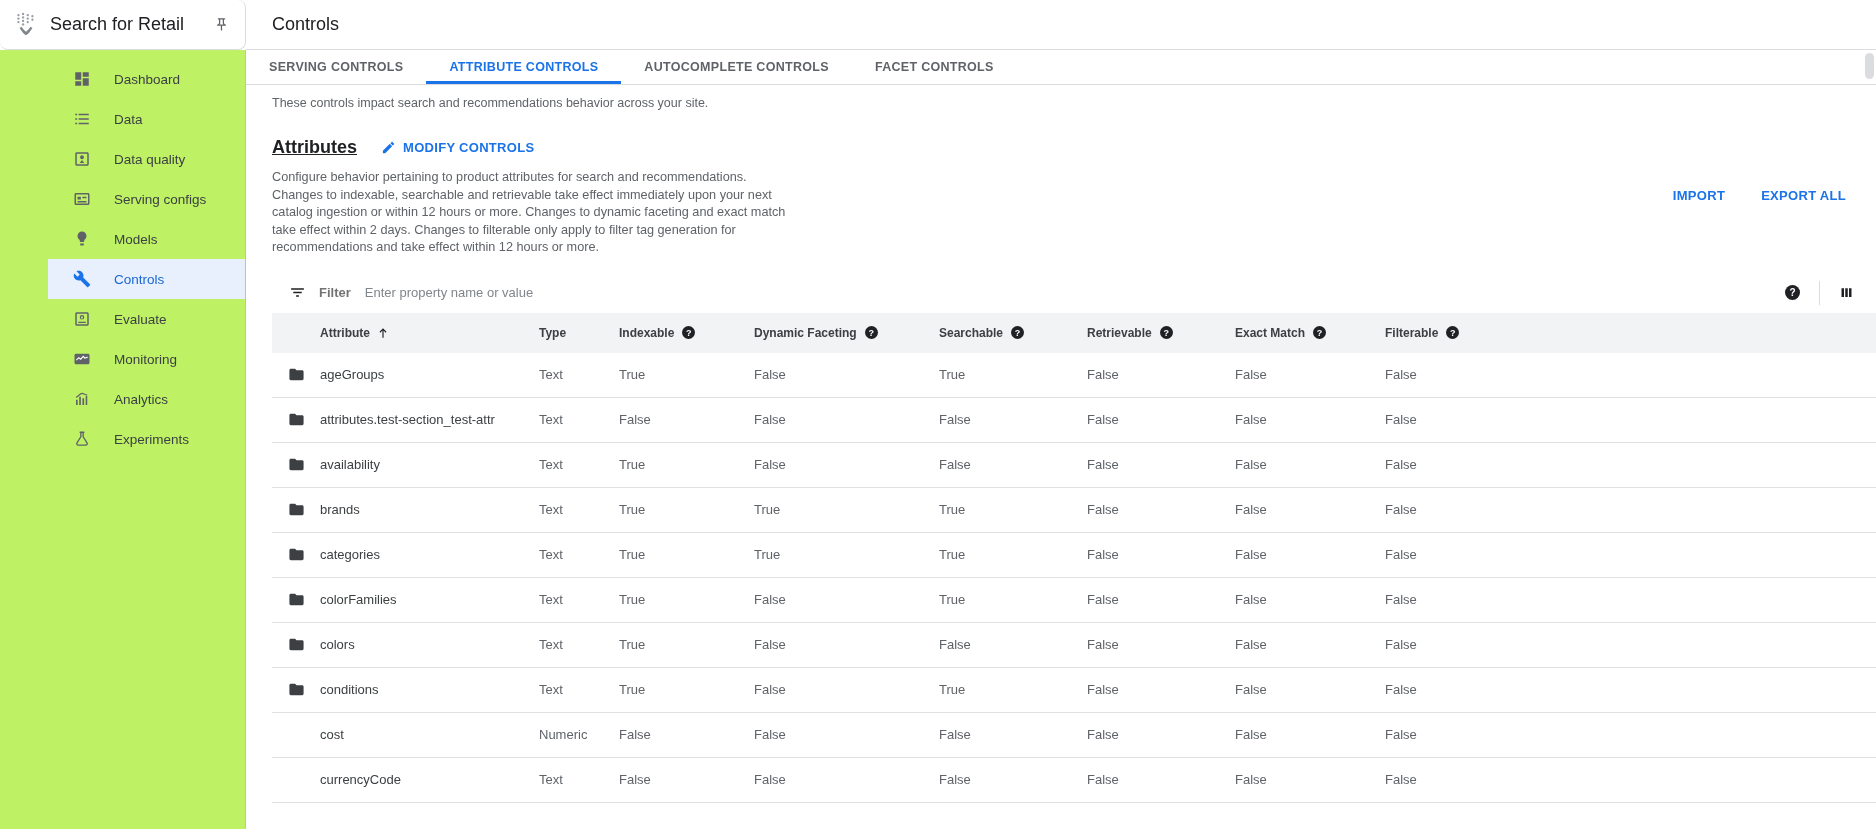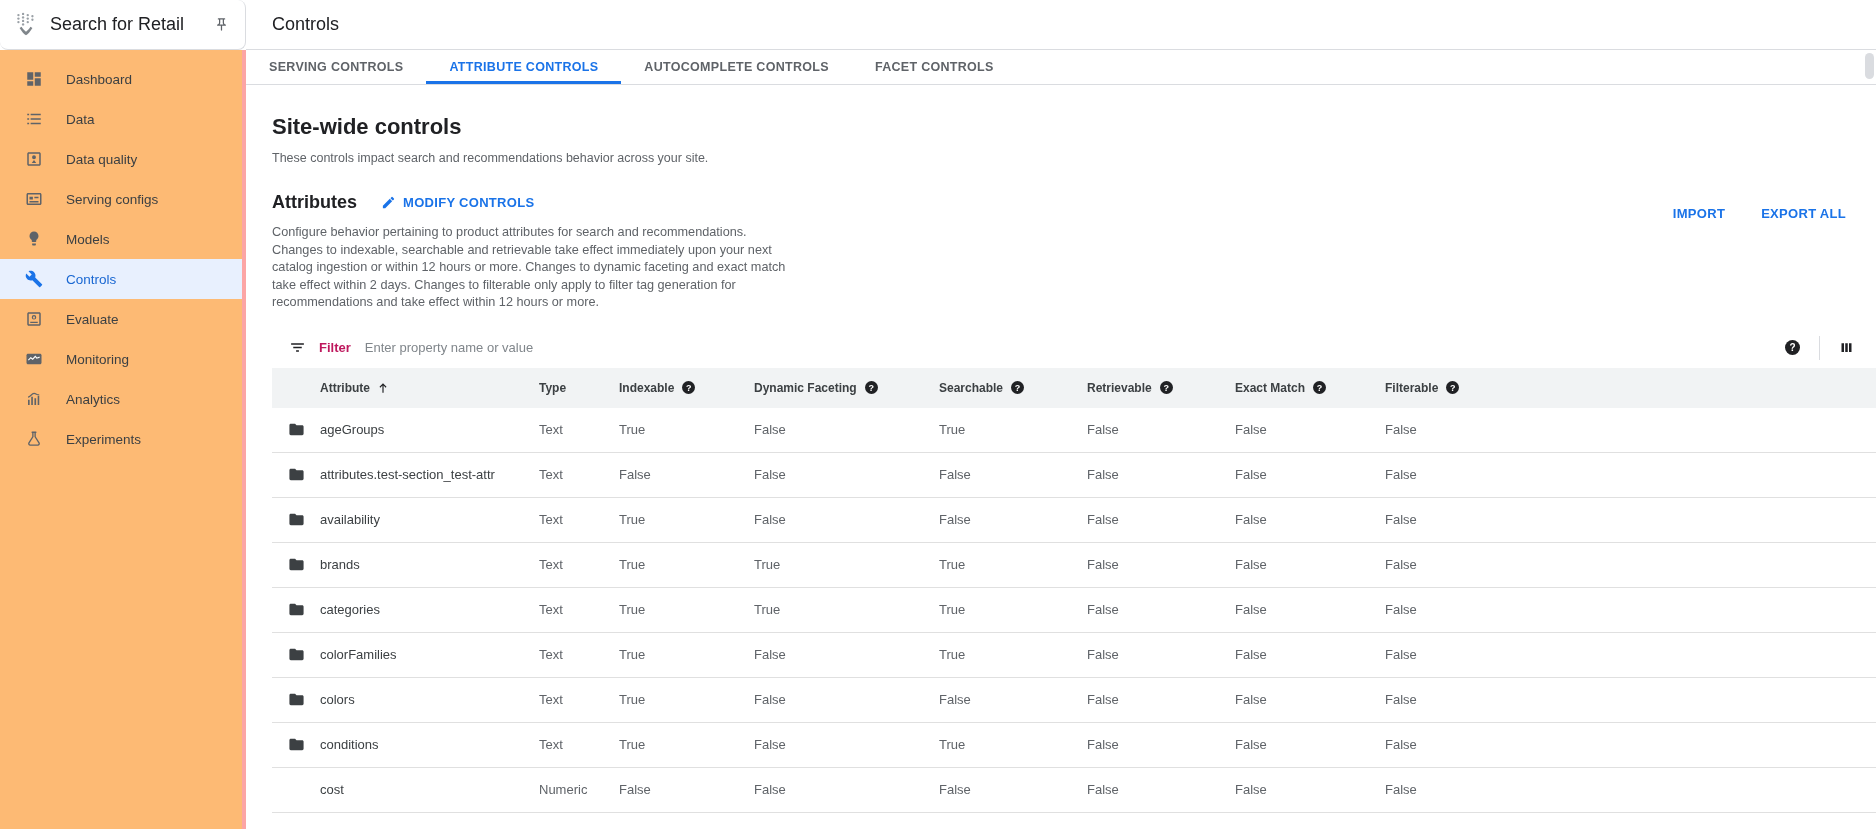--- a/index.html
+++ b/index.html
@@ -11,50 +11,50 @@
   .side-header { display:flex; align-items:center; padding:0 16px 0 12px;
     border-bottom:1px solid #dadce0; border-right:1px solid #dadce0;border-radius:8px; }
   .app-title { font-size:18px; margin-left:10px; color:#202124; white-space:nowrap; }
   .pin { margin-left:auto; display:flex; }
 
   
   .topbar { display:flex; align-items:center; padding-left:26px; border-bottom:1px solid #dadce0; }
   .page-title { font-size:18px; color:#202124; }
 
   
-  .sidebar { border-right:4px solid #fca5a5; padding-top:9px; background:#fdba74; }
+  .sidebar { border-right:1px solid #fca5a5; padding-top:9px; background:#bef264;padding-left:48px; }
   .nav-item { height:40px; display:flex; align-items:center; padding-left:25px; cursor:pointer; }
   .nav-icon { width:18px; height:18px; display:flex; margin-right:23px; flex:none; }
   .nav-label { font-size:13.5px; color:#3c4043; }
   .nav-item.selected { background:#e8f0fe; }
   .nav-item.selected .nav-label { color:#1967d2; }
 
   
   .main { position:relative; overflow:hidden; }
   .tabbar { height:35px; border-bottom:1px solid #dadce0; display:flex; }
   .tab { position:relative; padding:0 23px; line-height:34px; font-size:12.5px; font-weight:bold;
     letter-spacing:.3px; color:#5f6368; cursor:pointer; white-space:nowrap; }
   .tab.active { color:#1a73e8; }
   .tab.active::after { content:""; position:absolute; left:0; right:0; bottom:0; height:3px; background:#1a73e8; }
 
   
   .content { position:relative; padding-left:26px; }
   .h-site { font-size:22px; font-weight:bold; margin-top:29px; color:#202124; }
   .subtitle { font-size:12.5px; color:#5f6368; margin-top:11px; }
   .attr-row { display:flex; align-items:center; margin-top:27px; }
-  .h-attr { font-size:18px; font-weight:bold; color:#202124; }
+  .h-attr { font-size:18px; font-weight:bold; color:#202124;text-decoration:underline; }
   .modify-btn { display:flex; align-items:center; margin-left:17px; cursor:pointer;text-align:center; }
   .modify-btn span { font-size:13px; font-weight:bold; color:#1a73e8; letter-spacing:.3px; margin-left:7px; }
   .description { width:528px; font-size:12.7px; line-height:17.6px; color:#5f6368; margin-top:11px; }
   .actions { position:absolute; top:92px; right:30px; display:flex; gap:36px; }
   .text-btn { font-size:13px; font-weight:bold; color:#1a73e8; letter-spacing:.3px; cursor:pointer; background:none; border:none; font-family:inherit; }
 
   
   .filter-row { margin-top:16px; height:40px; display:flex; align-items:center; padding:0 22px 0 17px; }
-  .filter-label { font-size:13px; font-weight:bold; color:#be185d; margin-left:13px; }
+  .filter-label { font-size:13px; font-weight:bold; color:#737373; margin-left:13px; }
   .filter-input { flex:1; border:none; outline:none; font-size:13px; margin-left:14px; color:#202124;
     font-family:inherit; background:transparent; }
   .filter-input::placeholder { color:#80868b; }
   .help-dot { width:15px; height:15px; border-radius:50%; background:#202124; color:#fff; font-size:10px;
     font-weight:bold; display:flex; align-items:center; justify-content:center; flex:none; cursor:pointer; }
   .v-div { width:1px; height:24px; background:#dadce0; margin:0 19px; }
 
   
   .grid-cols { display:grid; grid-template-columns:32px 219px 80px 135px 185px 148px 148px 150px auto;
     align-items:center; padding-left:16px; }
@@ -196,21 +196,20 @@
   <div class="main">
 
     <div class="tabbar">
       <span class="tab">SERVING CONTROLS</span>
       <span class="tab active">ATTRIBUTE CONTROLS</span>
       <span class="tab">AUTOCOMPLETE CONTROLS</span>
       <span class="tab">FACET CONTROLS</span>
     </div>
 
     <div class="content">
-      <div class="h-site">Site-wide controls</div>
       <div class="subtitle">These controls impact search and recommendations behavior across your site.</div>
 
       <div class="attr-row">
         <span class="h-attr">Attributes</span>
         <span class="modify-btn">
           <span style="display:flex">
             <svg width="15" height="15" viewBox="0 0 24 24" fill="#1a73e8">
                 <path d="M3 17.25V21h3.75L17.81 9.94l-3.75-3.75L3 17.25zM20.71 7.04c.39-.39.39-1.02 0-1.41l-2.34-2.34a.996.996 0 00-1.41 0l-1.83 1.83 3.75 3.75 1.83-1.83z"></path>
               </svg>
           </span>

